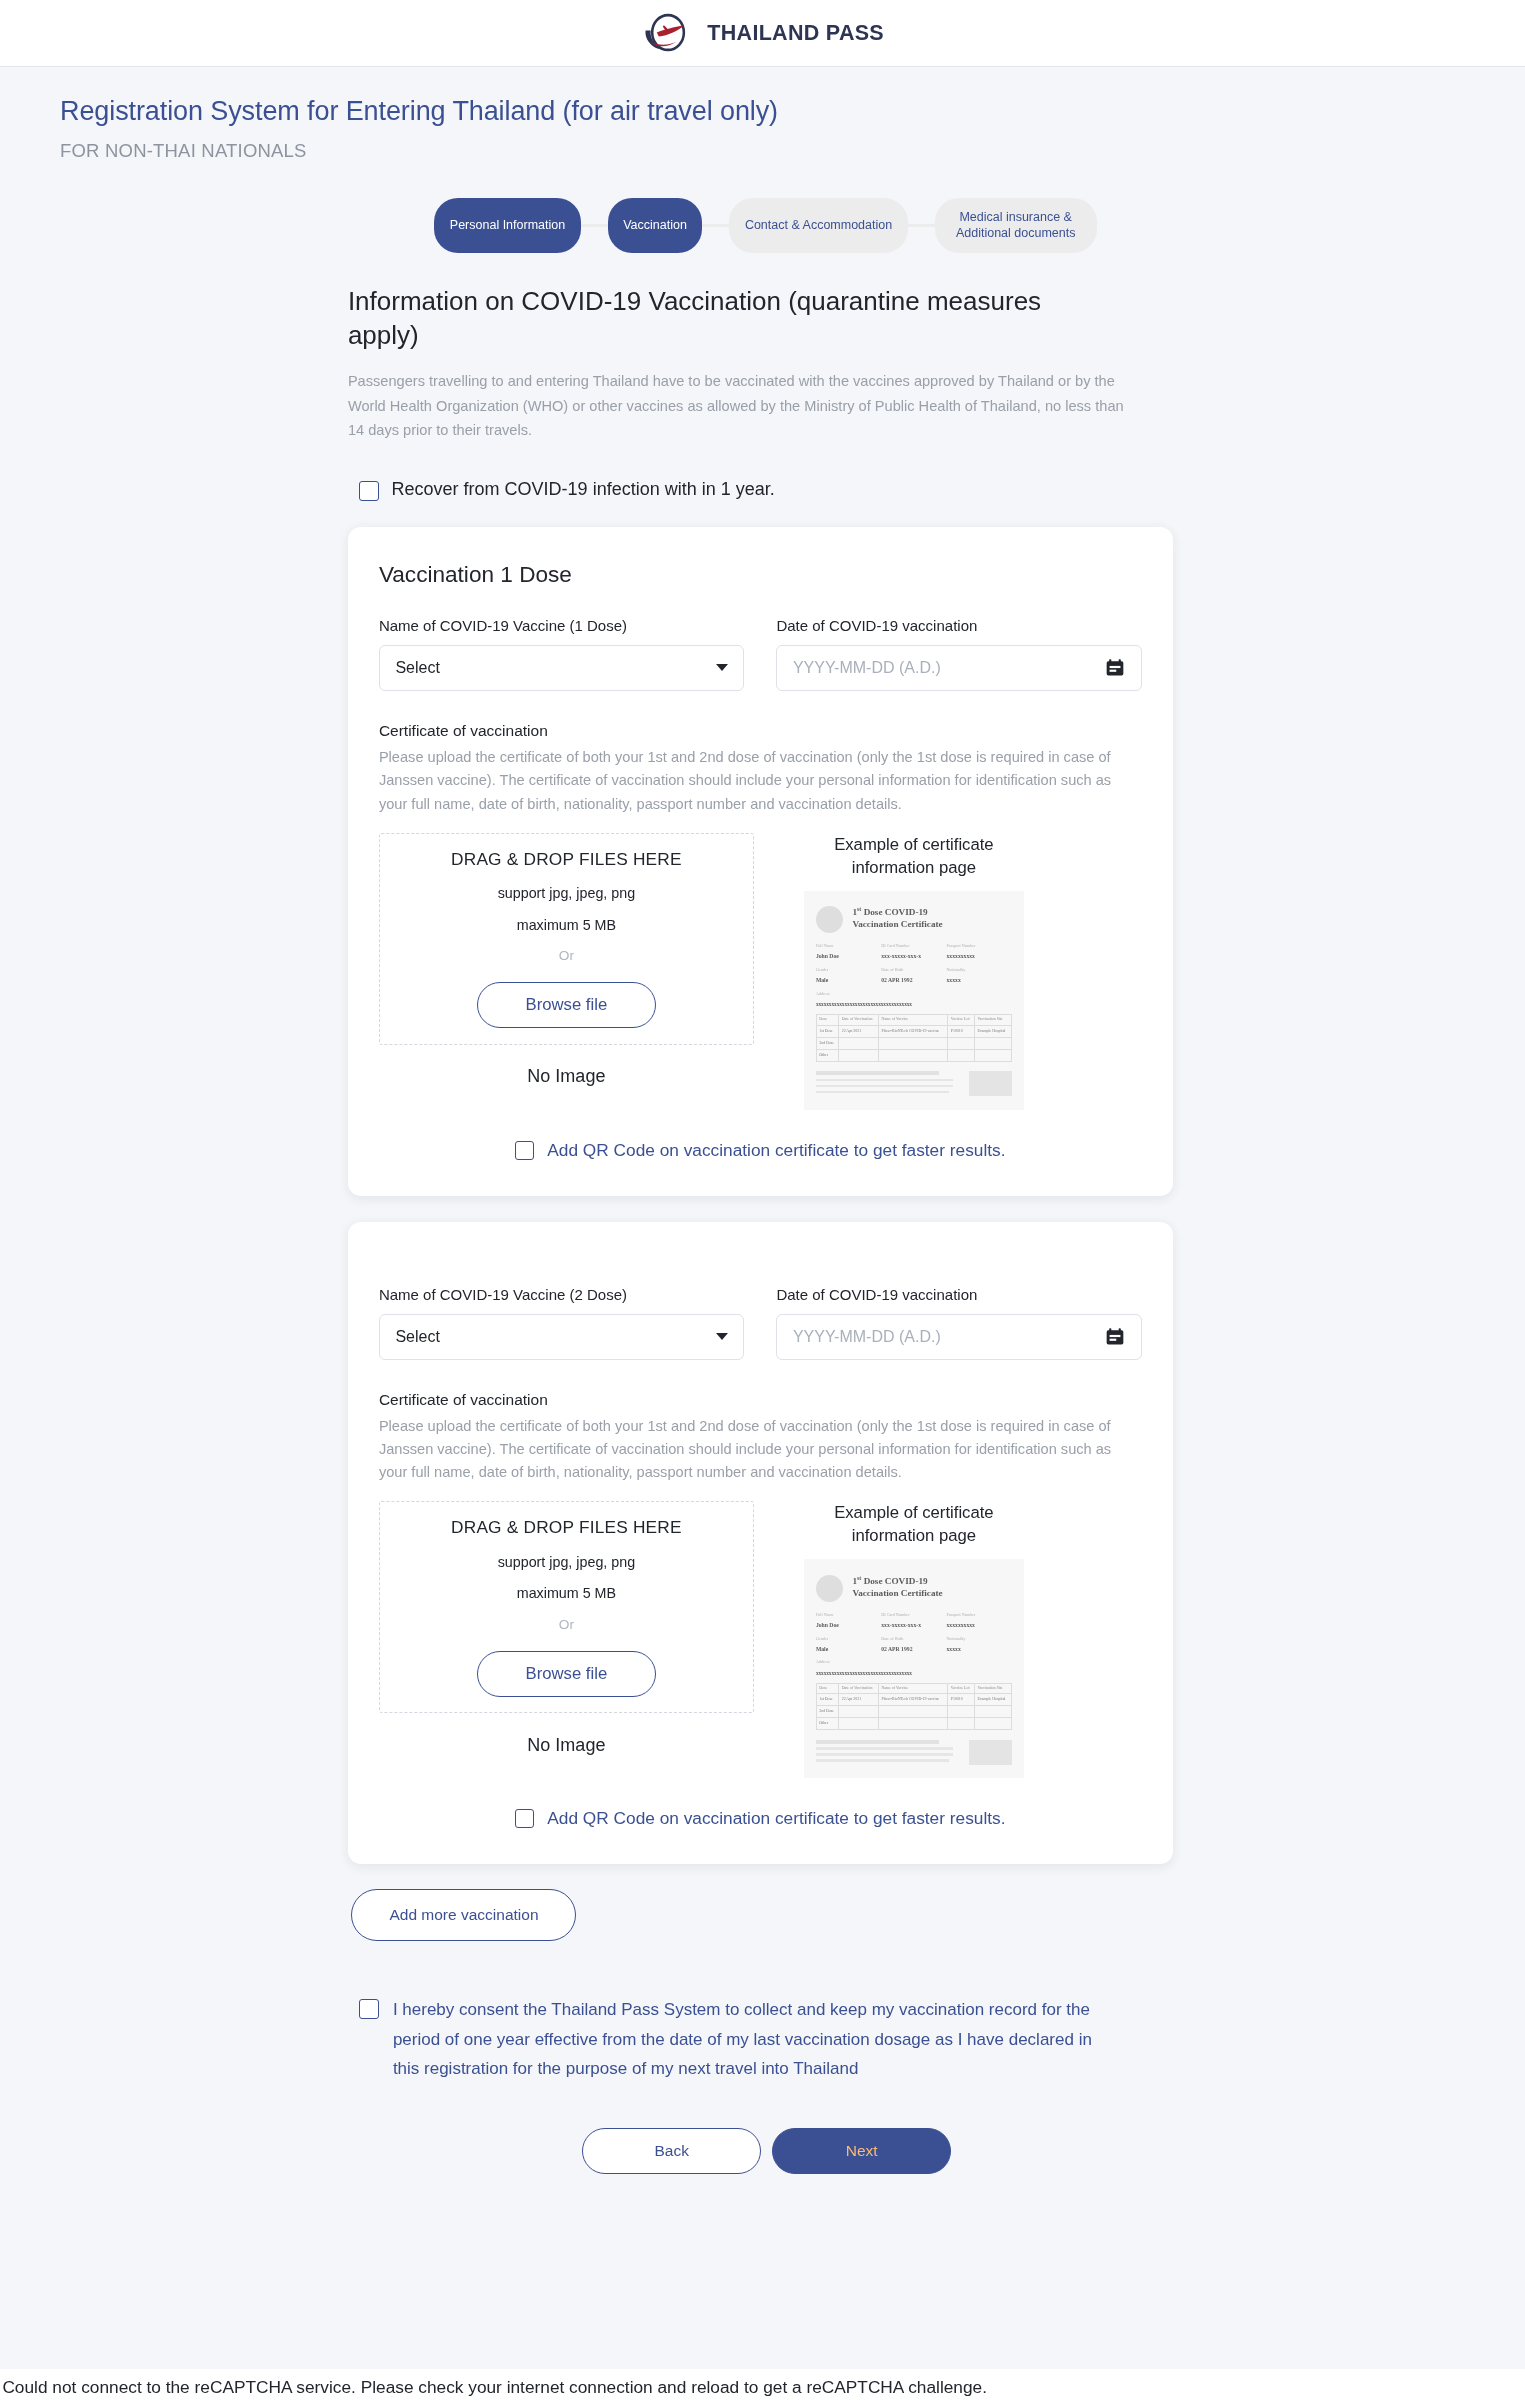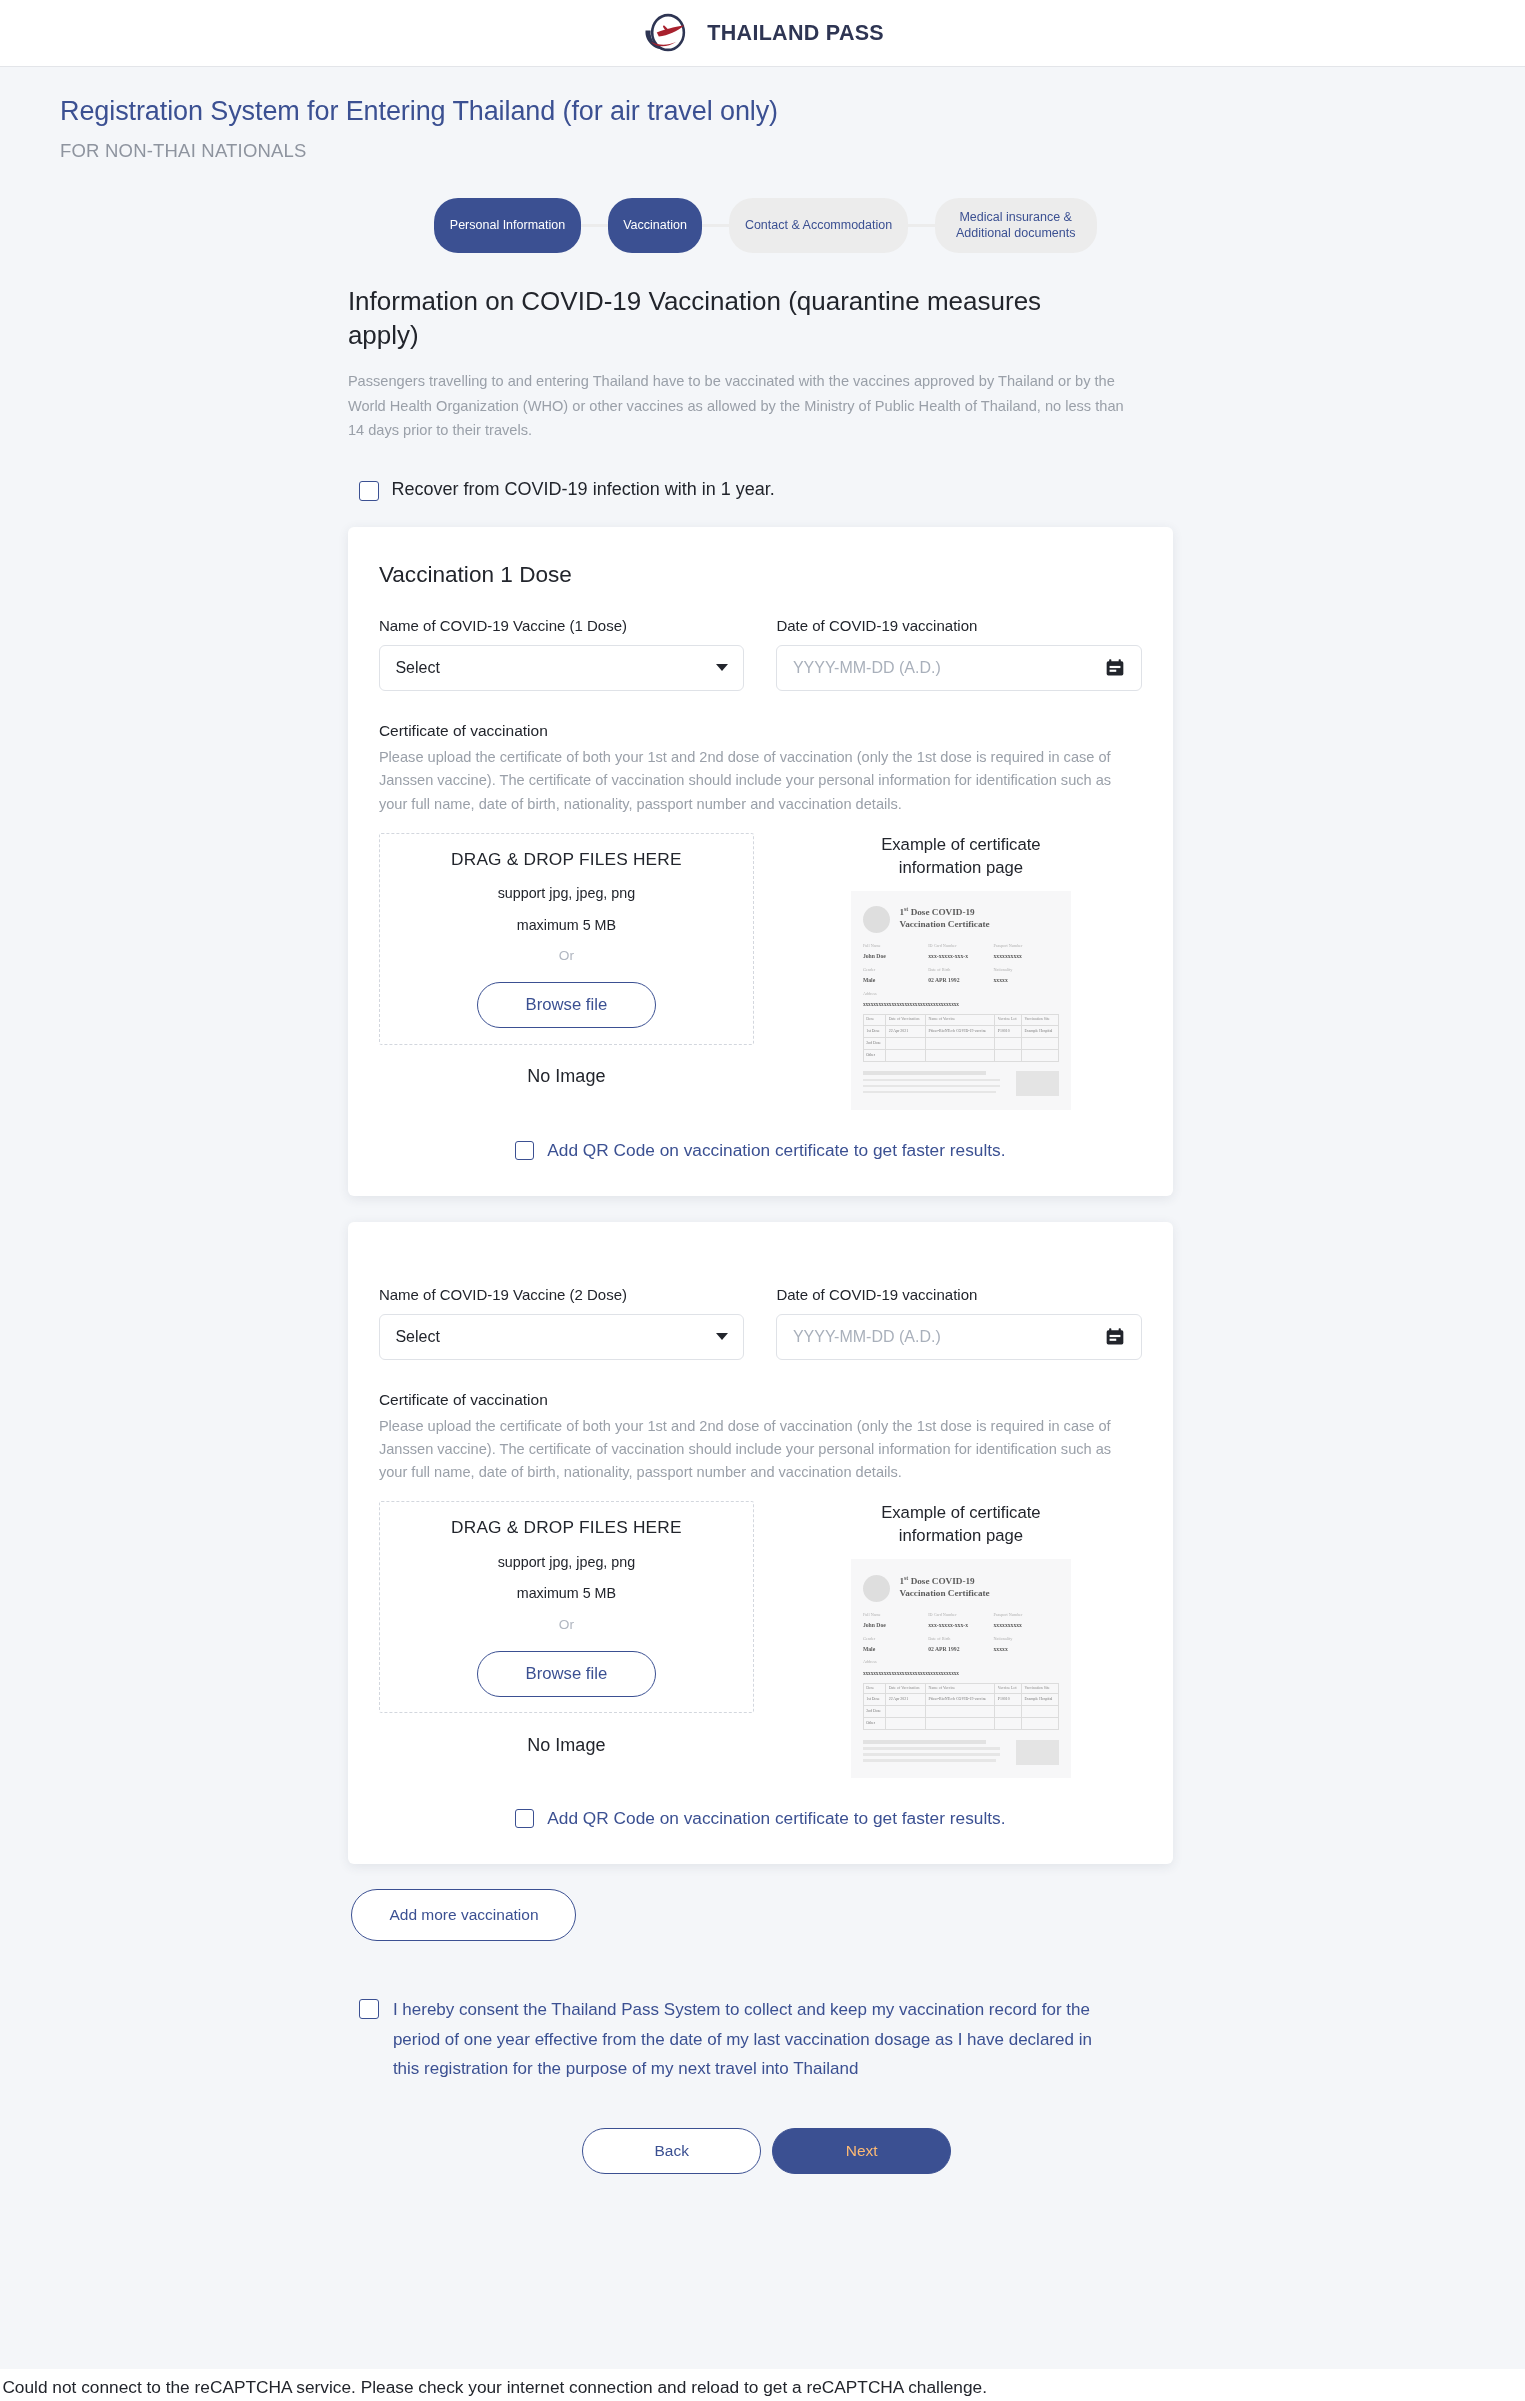--- a/index.html
+++ b/index.html
@@ -94,21 +94,21 @@
   }
   .cbox.sm { width: 19px; height: 19px; border-width: 1.8px; }
   .cbrow-label { font-size: 18px; color: #22252c; line-height: 1.2; }
   .recover-row { margin-top: 37px; padding-left: 10.7px; text-align: right; }
   .recover-row .cbox { margin-top: 1.8px; }
 
   
   .card {
     margin-top: 26px;
     background: #ffffff;
-    border-radius: 6px;
+    border-radius: 13px;
     box-shadow: 0 2.4px 10.7px rgba(40,50,80,0.09);
     padding: 35px 31px 35px 31px;
     width: 825px;
   }
   .card-title {
     font-size: 22.6px;
     color: #22252c;
     font-weight: normal;
   }
   .field-grid {
@@ -154,21 +154,21 @@
   .cert-desc {
     margin-top: 6px;
     font-size: 14.6px;
     line-height: 1.6;
     color: #9aa0a9;
     max-width: 781px;
   }
   .upload-row {
     margin-top: 16.7px;
     display: flex;
-    gap: 97px;
+    gap: 50px;
     align-items: flex-start;
   }
   .dropzone-wrap { width: 375px; }
   .dropzone {
     border: 1.8px dashed #d3d7de;
     border-radius: 2.4px;
     height: 212px;
     display: flex;
     flex-direction: column;
     align-items: center;

